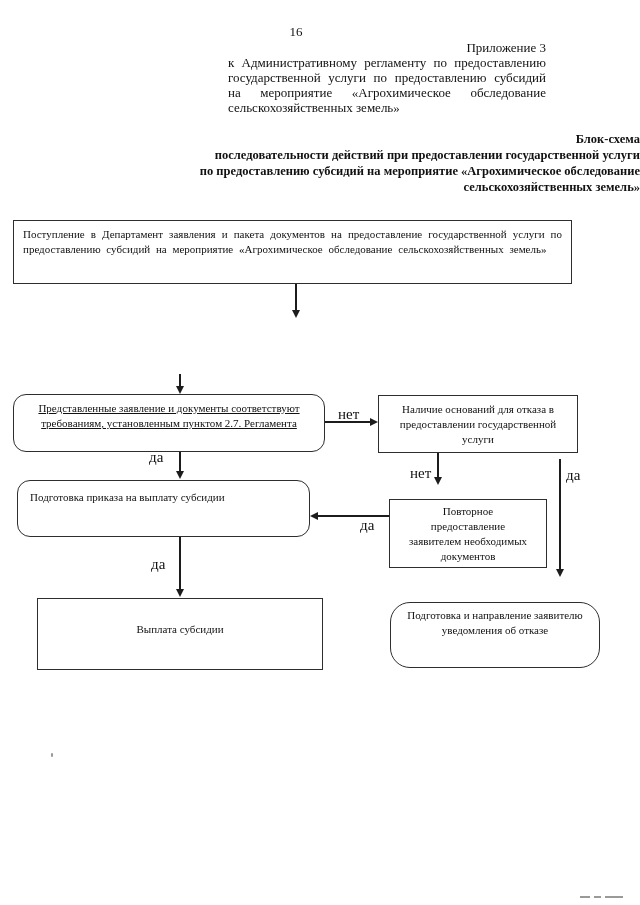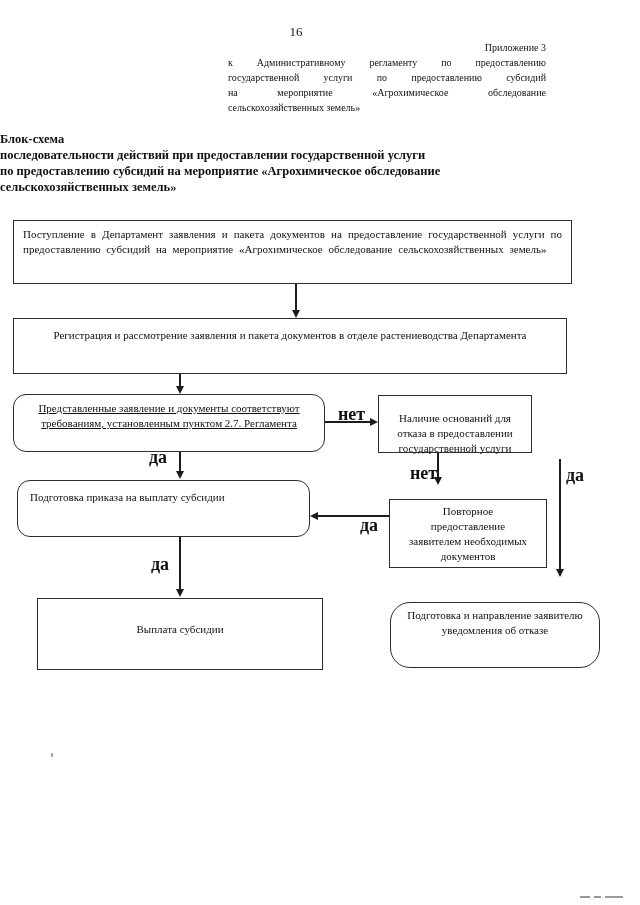--- a/index.html
+++ b/index.html
@@ -5,43 +5,43 @@
   html,body{margin:0;padding:0;background:#e8e8e8;}
   #page{
     position:relative;width:640px;height:905px;margin:0 auto;
     background:#ffffff;color:#111;
     font-family:"Liberation Serif","DejaVu Serif",serif;
     overflow:hidden;
   }
   .abs{position:absolute;}
   
   #page-number{top:24px;left:0;width:592px;text-align:center;font-size:13px;}
-  #annex{top:40px;left:228px;width:318px;font-size:10px;line-height:15px;}
+  #annex{top:40px;left:228px;width:318px;font-size:13px;line-height:15px;}
   .annex-line-right{text-align:right;}
   .annex-line-just{text-align:justify;text-align-last:justify;}
   .annex-line-left{text-align:left;}
   
-  #doc-title{top:131px;left:0;width:640px;text-align:left;font-weight:bold;
+  #doc-title{top:131px;left:0;width:640px;text-align:right;font-weight:bold;
     font-size:12.5px;line-height:16px;}
   #doc-title div{white-space:nowrap;}
   
   .fbox{
     position:absolute;border:1.6px solid #2e2e2e;background:#fff;
     font-size:11px;line-height:15px;box-sizing:border-box;
   }
   .rounded{border-radius:13px;}
   .center-text{text-align:center;}
   .justify-text{text-align:justify;word-spacing:3px;}
   
   .ln{position:absolute;background:#1c1c1c;}
   .ah{position:absolute;width:0;height:0;}
   .ah-down{border-left:4px solid transparent;border-right:4px solid transparent;border-top:8px solid #1c1c1c;}
   .ah-right{border-top:4px solid transparent;border-bottom:4px solid transparent;border-left:8px solid #1c1c1c;}
   .ah-left{border-top:4px solid transparent;border-bottom:4px solid transparent;border-right:8px solid #1c1c1c;}
-  .edge-label{position:absolute;font-size:18px;line-height:14px;font-weight:bold;}
+  .edge-label{position:absolute;font-size:15px;line-height:14px;}
   
   .artifact{position:absolute;background:#9a9a9a;}
 </style>
 </head>
 <body>
 
 <div id="page">
 
   <div id="page-number" class="abs">16</div>
 
@@ -55,25 +55,24 @@
 
   <div id="doc-title" class="abs">
     <div>Блок-схема</div>
     <div>последовательности действий при предоставлении государственной услуги</div>
     <div>по предоставлению субсидий на мероприятие «Агрохимическое обследование</div>
     <div>сельскохозяйственных земель»</div>
   </div>
 
   <div class="fbox justify-text" style="left:13px;top:220px;width:559px;height:64px;padding:6px 9px 0;">Поступление в Департамент заявления и пакета документов на предоставление государственной услуги по предоставлению субсидий на мероприятие «Агрохимическое обследование сельскохозяйственных земель»</div>
 
-  <div class="fbox center-text" style="left:13px;top:318px;width:554px;height:56px;padding:9px 10px 0;">Регистрация и рассмотрение заявления и пакета документов в отделе растениеводства Департамента</div>
 
   <div class="fbox rounded center-text" style="left:13px;top:394px;width:312px;height:58px;padding:6px 8px 0;text-decoration:underline;">Представленные заявление и документы соответствуют требованиям, установленным пунктом 2.7. Регламента</div>
 
-  <div class="fbox center-text" style="left:378px;top:395px;width:154px;height:58px;padding:15px 6px 0;">Наличие оснований для отказа в предоставлении государственной услуги</div>
+  <div class="fbox center-text" style="left:378px;top:395px;width:200px;height:58px;padding:6px 6px 0;">Наличие оснований для отказа в предоставлении государственной услуги</div>
 
   <div class="fbox rounded" style="left:17px;top:480px;width:293px;height:57px;padding:9px 12px 12px;">Подготовка приказа на выплату субсидии</div>
 
   <div class="fbox center-text" style="left:389px;top:499px;width:158px;height:69px;padding:4px 15px 0;">Повторное предоставление заявителем необходимых документов</div>
 
   <div class="fbox center-text" style="left:37px;top:598px;width:286px;height:72px;padding:23px 8px 0;">Выплата субсидии</div>
 
   <div class="fbox center-text" style="left:390px;top:602px;width:210px;height:66px;padding:5px 7px 0;border-radius:20px;">Подготовка и направление заявителю уведомления об отказе</div>
 
   <div class="ln" style="left:295px;top:284px;width:1.6px;height:28px;"></div>

